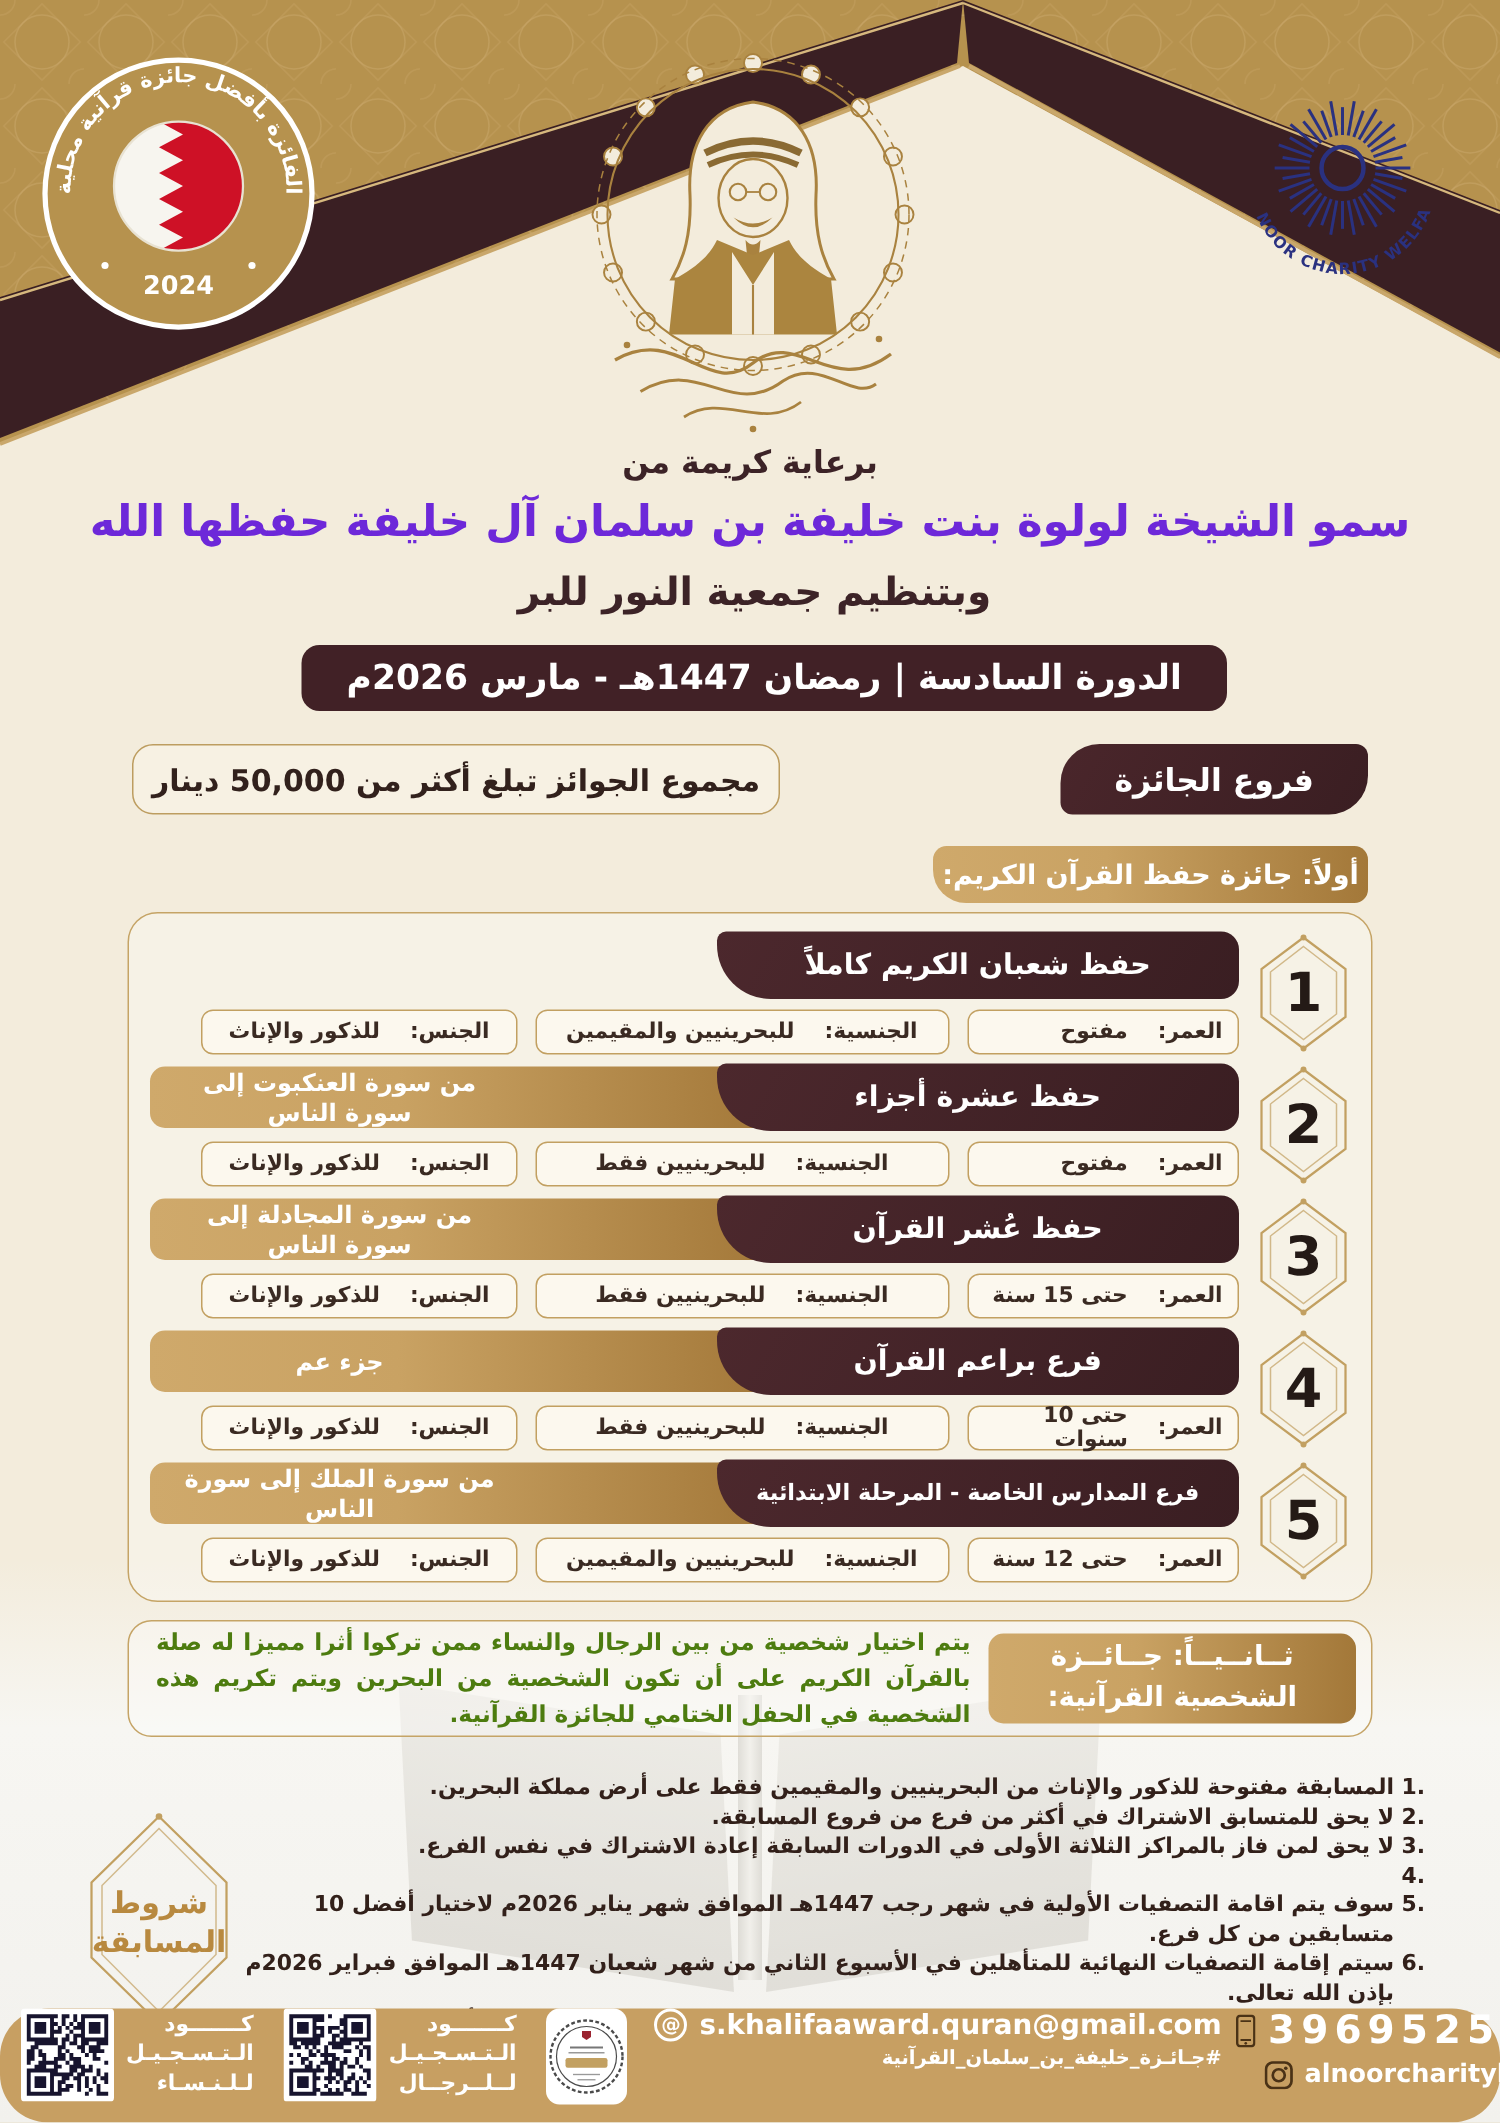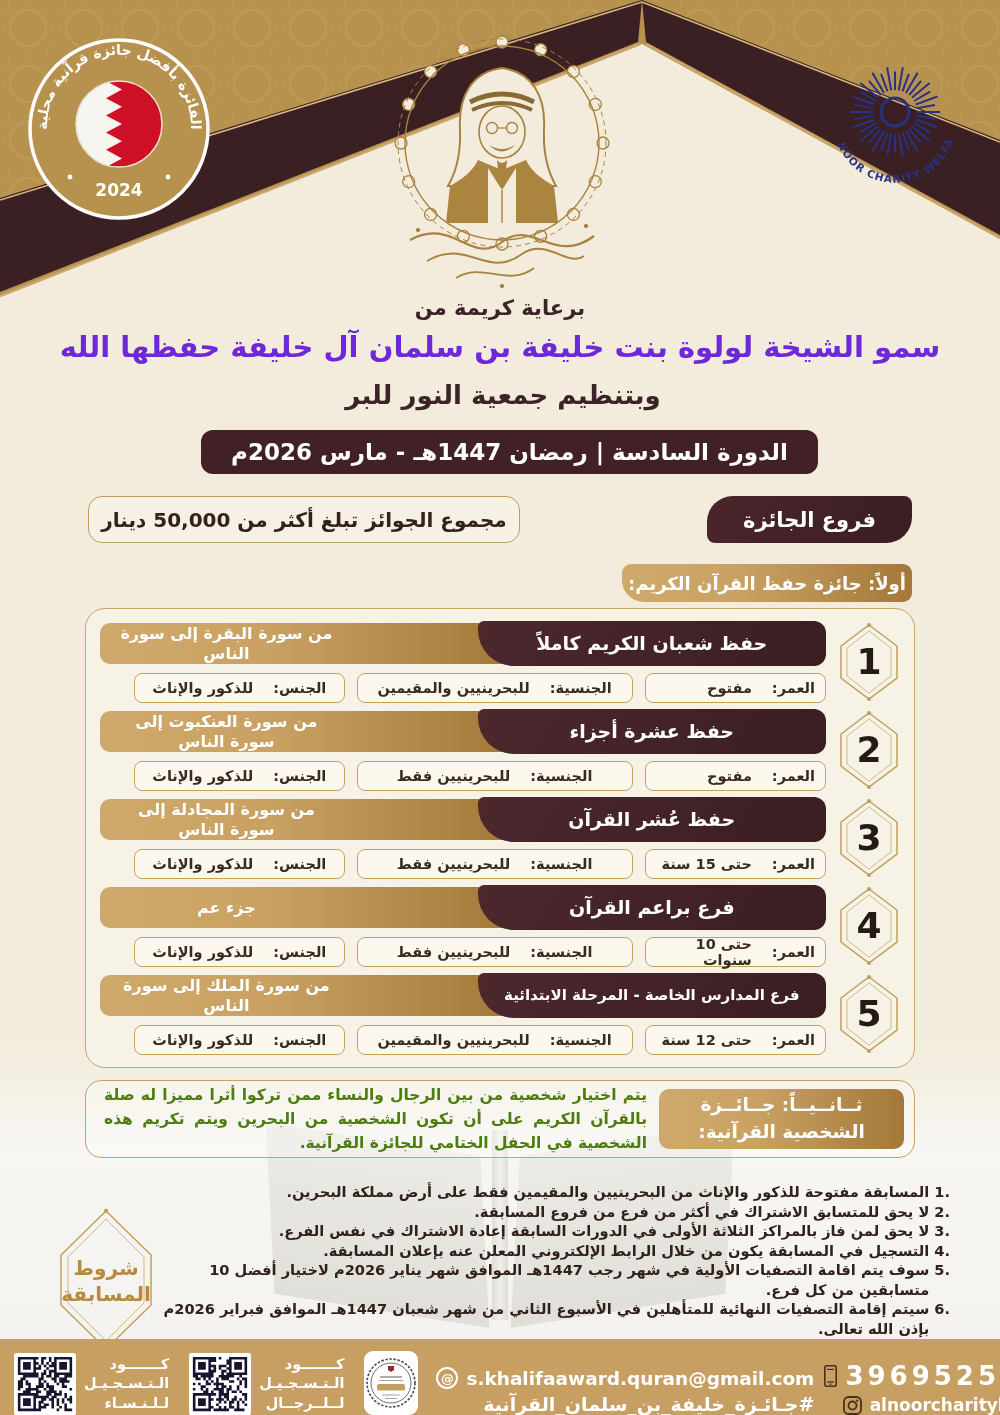--- a/index.html
+++ b/index.html
@@ -81,30 +81,30 @@
 
   
   .conditions{position:absolute;top:1182px;left:55px;width:895px;z-index:2;display:flex;align-items:center;gap:6px;}
   .cond-medallion{flex:0 0 102px;display:flex;justify-content:center;}
   .cond-list{flex:1;}
   .cond-row{display:flex;align-items:flex-start;line-height:19.5px;color:#32201a;font-size:14.6px;font-weight:bold;}
   .cond-num{direction:ltr;margin-left:5px;white-space:nowrap;}
 
   
   .footer{position:absolute;bottom:0;left:0;width:1000px;height:76px;background:#c79f62;z-index:5;
-    display:flex;align-items:flex-end;gap:10px;padding:0 14px;direction:ltr;}
+    display:flex;align-items:flex-start;gap:10px;padding:0 14px;direction:ltr;border-radius:32px;}
   .qr-block{display:flex;align-items:center;gap:8px;}
   .qr-svg{width:62px;height:62px;}
   .qr-label{direction:rtl;text-align:right;color:#fff;font-size:14.5px;font-weight:bold;line-height:1.35;}
   .fdiv{width:2px;height:56px;background:rgba(255,255,255,.75);border-radius:2px;}
   .seal{width:64px;height:64px;background:#fff;border-radius:9px;display:flex;align-items:center;justify-content:center;}
   .contact-block{display:flex;flex-direction:column;align-items:flex-end;gap:4px;margin-left:8px;}
   .contact-row{display:flex;align-items:center;gap:8px;color:#fff;}
   .email-text{font-size:18.5px;font-weight:bold;direction:ltr;}
-  .hashtag{font-size:19px;font-weight:bold;direction:rtl;}
+  .hashtag{font-size:13px;font-weight:bold;direction:rtl;}
   .phone-block{margin-left:auto;display:flex;flex-direction:column;align-items:flex-end;gap:4px;padding-right:4px;}
   .phone-number{font-size:26px;font-weight:bold;letter-spacing:4px;direction:ltr;}
   .ig-handle{font-size:17px;font-weight:bold;direction:ltr;}
   .at-icon{width:22px;height:22px;border:2px solid #fff;border-radius:50%;display:flex;align-items:center;
     justify-content:center;font-size:13px;font-weight:bold;color:#fff;direction:ltr;}
 </style>
 </head>
 <body>
 
 <div id="poster">
@@ -260,21 +260,20 @@
     <div class="item">
       <svg class="medallion" viewBox="0 0 70 80">
         <path d="M35 3 L63 24 L63 56 L35 77 L7 56 L7 24 Z" fill="none" stroke="#c2a061" stroke-width="1.5"></path>
         <path d="M35 9 L57 26 L57 54 L35 71 L13 54 L13 26 Z" fill="none" stroke="#c2a061" stroke-width="1" opacity="0.7"></path>
         <circle cx="35" cy="3" r="2" fill="#c2a061"></circle>
           <circle cx="35" cy="77" r="2" fill="#c2a061"></circle>
         <text x="35" y="52" text-anchor="middle" font-size="36" font-weight="bold" fill="#241a16">1</text>
       </svg>
       <div class="item-content">
         <div class="bar">
-          <div class="bar-range gold-grad">من سورة البقرة إلى سورة الناس</div>
           <div class="bar-title">حفظ شعبان الكريم كاملاً</div>
         </div>
         <div class="pills">
           <div class="pill pill-age">
               <span class="lbl">العمر:</span>
               <span class="val">مفتوح</span>
             </div>
           <div class="pill pill-nat">
               <span class="lbl">الجنسية:</span>
               <span class="val">للبحرينيين والمقيمين</span>
@@ -423,21 +422,20 @@
       <div class="cond-row">
           <span class="cond-num">2.</span>
           <span>لا يحق للمتسابق الاشتراك في أكثر من فرع من فروع المسابقة.</span>
         </div>
       <div class="cond-row">
           <span class="cond-num">3.</span>
           <span>لا يحق لمن فاز بالمراكز الثلاثة الأولى في الدورات السابقة إعادة الاشتراك في نفس الفرع.</span>
         </div>
       <div class="cond-row">
           <span class="cond-num">4.</span>
-          <span>التسجيل في المسابقة يكون من خلال الرابط الإلكتروني المعلن عنه بإعلان المسابقة.</span>
         </div>
       <div class="cond-row">
           <span class="cond-num">5.</span>
           <span>سوف يتم اقامة التصفيات الأولية في شهر رجب 1447هـ الموافق شهر يناير 2026م لاختيار أفضل 10 متسابقين من كل فرع.</span>
         </div>
       <div class="cond-row">
           <span class="cond-num">6.</span>
           <span>سيتم إقامة التصفيات النهائية للمتأهلين في الأسبوع الثاني من شهر شعبان 1447هـ الموافق فبراير 2026م بإذن الله تعالى.</span>
         </div>
       <div class="cond-row">

